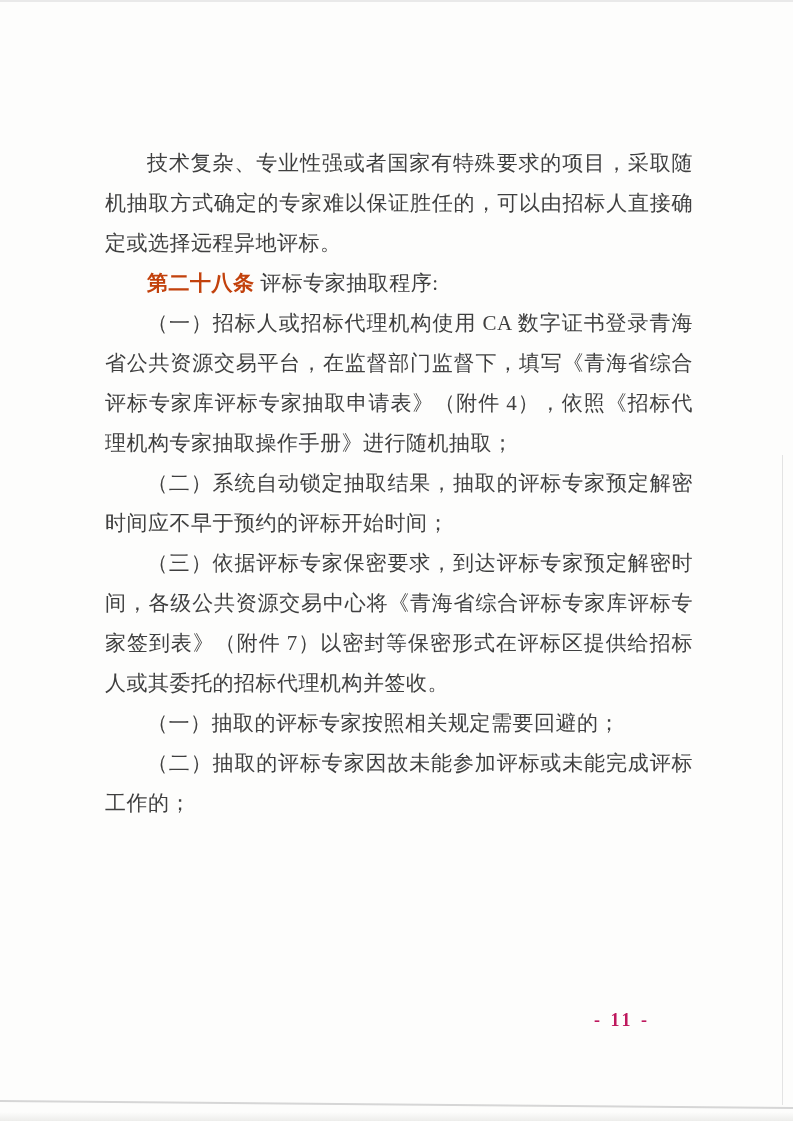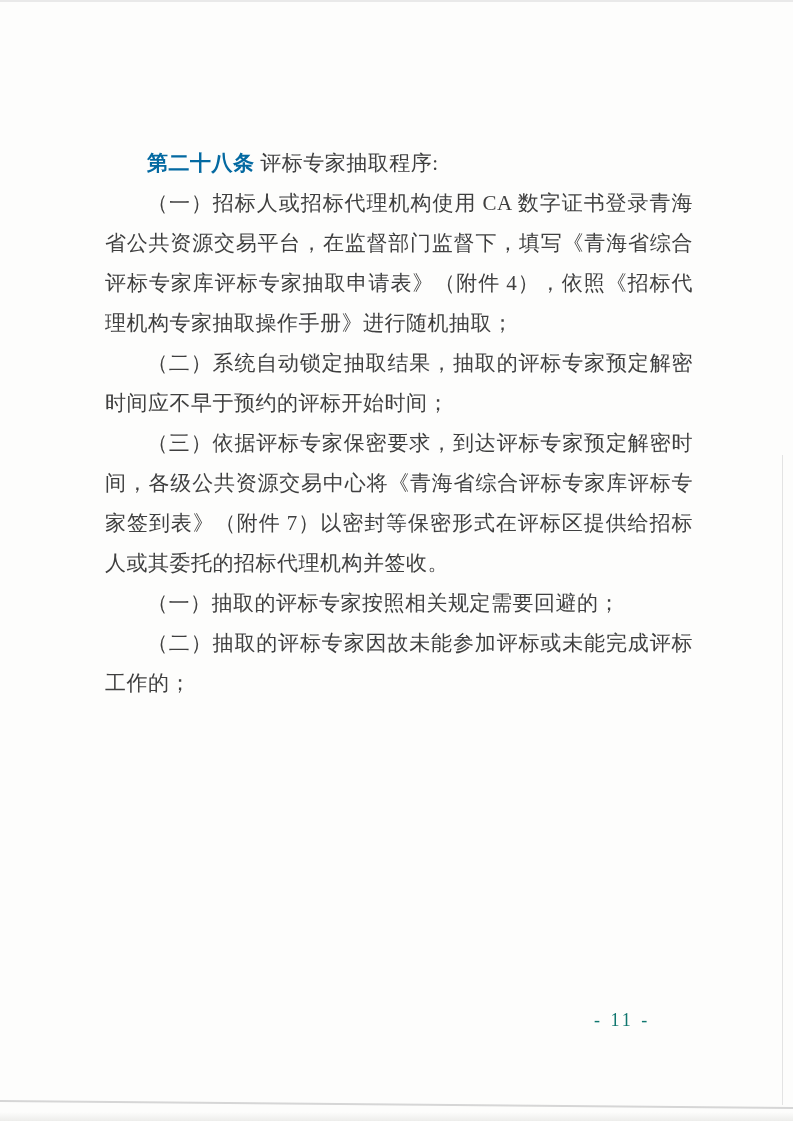--- a/index.html
+++ b/index.html
@@ -54,40 +54,44 @@
     text-align: justify;
     letter-spacing: 0.5px;
   }
   .content p {
     margin: 0;
     padding: 0;
     text-indent: 2em;
   }
   .content p strong {
     font-weight: 700;
-    color: #0369a1;
+    color: #c2410c;
   }
   .page-number {
     position: absolute;
     left: 594px;
     top: 1010px;
     font-size: 18px;
-    color: #0f766e;
+    color: #be185d;
     letter-spacing: 3px;
     white-space: nowrap;
+    font-weight: bold;
   }
 </style>
 </head>
 <body>
 
 <div class="page">
 
   <div class="scan-edge-top"></div>
 
   <div class="content">
+    <p>
+      <span>技术复杂、专业性强或者国家有特殊要求的项目，采取随机抽取方式确定的专家难以保证胜任的，可以由招标人直接确定或选择远程异地评标。</span>
+    </p>
     <p>
       <strong>第二十八条</strong><span> 评标专家抽取程序:</span>
     </p>
     <p>
       <span>（一）招标人或招标代理机构使用 CA 数字证书登录青海省公共资源交易平台，在监督部门监督下，填写《青海省综合评标专家库评标专家抽取申请表》（附件 4），依照《招标代理机构专家抽取操作手册》进行随机抽取；</span>
     </p>
     <p>
       <span>（二）系统自动锁定抽取结果，抽取的评标专家预定解密时间应不早于预约的评标开始时间；</span>
     </p>
     <p>

